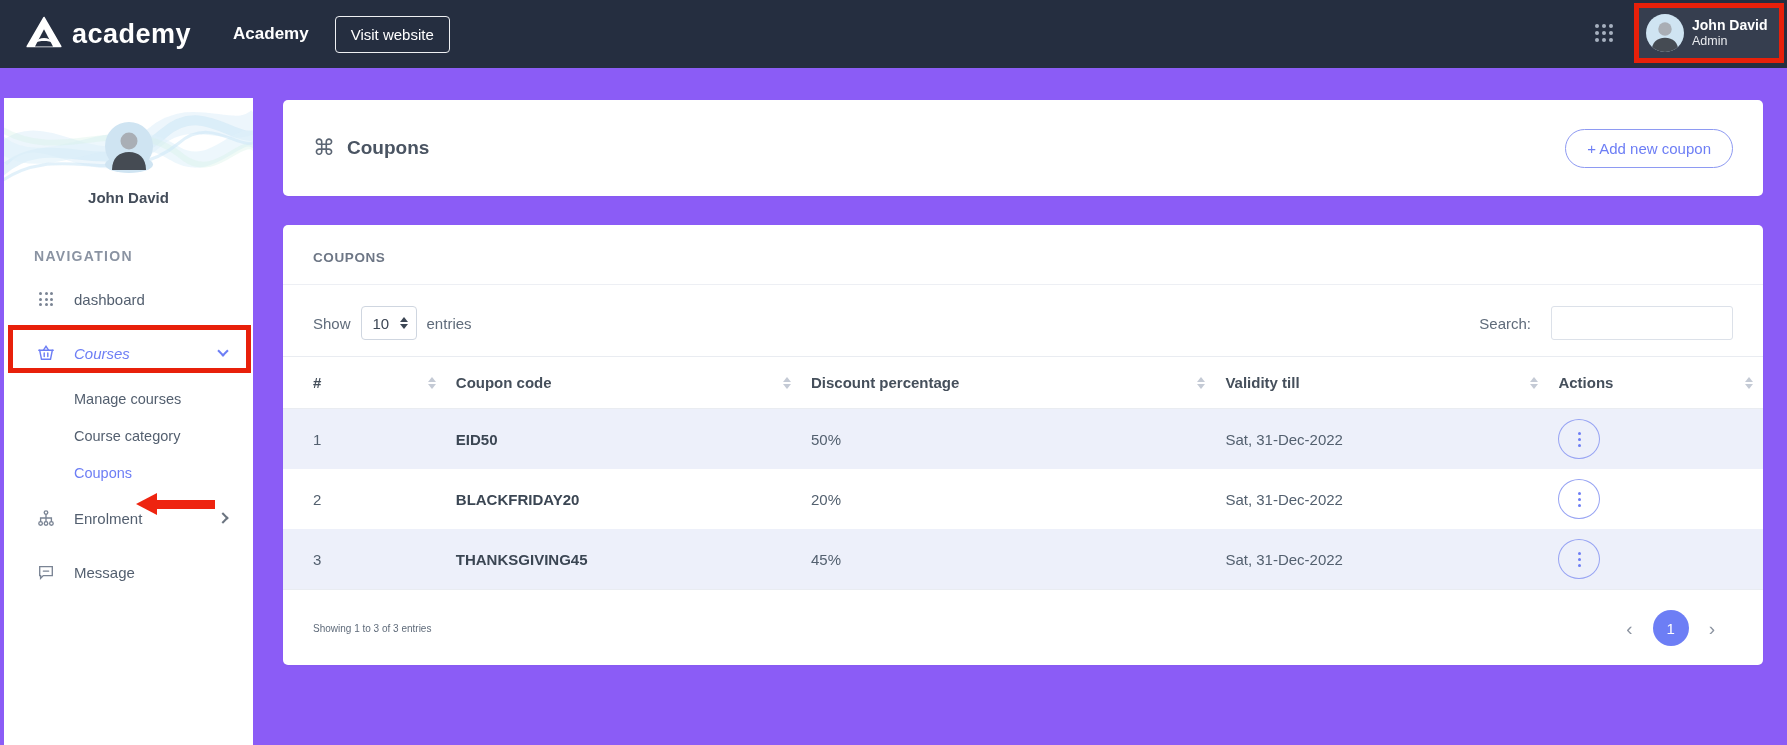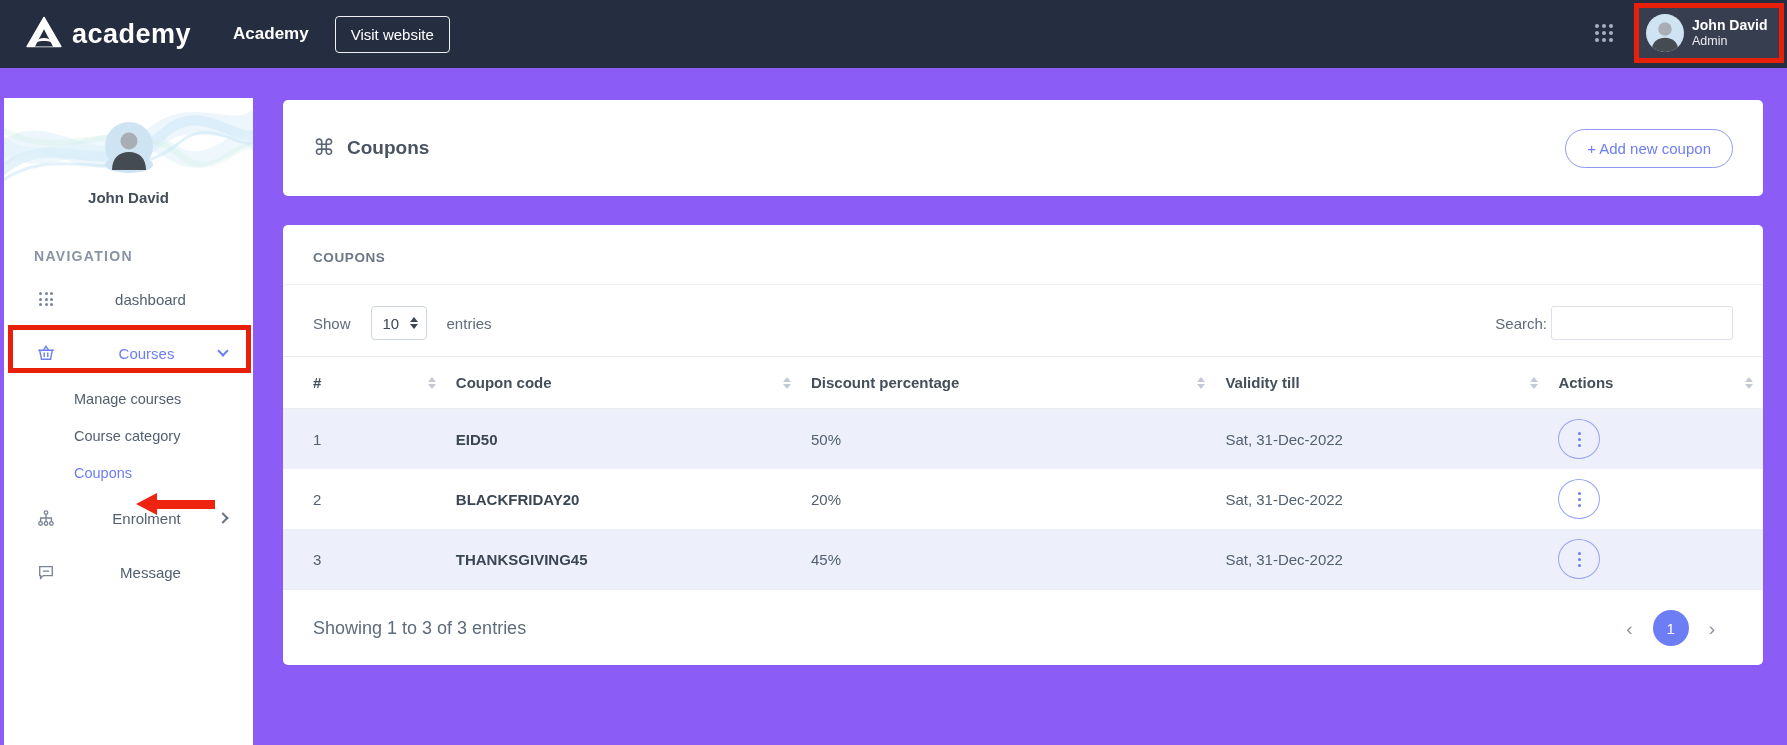--- a/index.html
+++ b/index.html
@@ -46,22 +46,22 @@
   }
   .sidebar-wave { position:absolute; top:0; left:0; width:100%; height:96px; pointer-events:none; }
   .sidebar-user { position:relative; padding-top:24px; text-align:center; }
   .avatar-lg { width:48px; height:48px; border-radius:50%; background:#cfe4f2; overflow:hidden; margin:0 auto; }
   .sidebar-user-name { margin-top:15px; font-size:15px; font-weight:700; color:#434c59; }
   .nav-label { margin:42px 0 8px 30px; font-size:14px; font-weight:700;
     color:#8a93a2; letter-spacing:1.3px; }
   .nav-item { display:flex; align-items:center; height:54px; padding:0 26px 0 32px;
     cursor:pointer; color:#535f6f; font-size:15px; }
   .nav-item .nav-ic { width:20px; margin-right:18px; display:flex; justify-content:center; color:#7a8494; }
-  .nav-item .nav-txt { flex:1;text-align:center; }
-  .nav-item.active, .nav-item.active .nav-ic { color:#6d7ef5; }
+  .nav-item .nav-txt { flex:1; }
+  .nav-item.active, .nav-item.active .nav-ic { color:#6d7ef5;font-style:italic; }
   .chev { width:8px; height:8px; border-right:2px solid #6b7480; border-bottom:2px solid #6b7480; flex:none; }
   .chev.down { transform:rotate(45deg); border-color:#6d7ef5; margin-top:-4px; }
   .chev.right { transform:rotate(-45deg); }
   .dots9 { display:grid; grid-template-columns:repeat(3,3px); grid-gap:2.5px; }
   .dots9 i { width:3px; height:3px; border-radius:50%; background:#7a8494; }
   .submenu .sub-item { height:37px; display:flex; align-items:center; padding-left:70px;
     font-size:14.5px; color:#535f6f; cursor:pointer; }
   .submenu .sub-item.active { color:#6d7ef5; }
 
   
@@ -78,29 +78,29 @@
     border:1px solid #8e9af2; border-radius:21px; padding:10px 21px; cursor:pointer;
   }
 
   .table-card {
     position:absolute; left:283px; top:225px; width:1480px; height:440px;
     background:#fff; border-radius:5px; box-shadow:0 1px 2px rgba(40,50,70,.04);
   }
   .card-head { padding:25px 30px 19px; font-size:13.5px; font-weight:700;
     letter-spacing:.6px; color:#6d7685; border-bottom:1px solid #edeff4; }
   .controls { margin:21px 30px 0; display:flex; align-items:center; justify-content:space-between; }
-  .ctrl-left { display:flex; align-items:center; gap:20px; font-size:15px; color:#5f6b7a; }
+  .ctrl-left { display:flex; align-items:center; gap:10px; font-size:15px; color:#5f6b7a; }
   .length-select { position:relative; width:56px; height:34px; border:1px solid #cfd6e0;
     border-radius:4px; display:flex; align-items:center; padding-left:11px;
     font-size:15px; color:#3c4654; cursor:pointer; background:#fff; }
   .stepper { position:absolute; right:8px; top:50%; transform:translateY(-50%);
     display:flex; flex-direction:column; gap:2px; }
   .stepper .up { width:0; height:0; border-left:4px solid transparent; border-right:4px solid transparent; border-bottom:5px solid #3c4654; }
   .stepper .dn { width:0; height:0; border-left:4px solid transparent; border-right:4px solid transparent; border-top:5px solid #3c4654; }
-  .ctrl-right { display:flex; align-items:center; gap:4px; font-size:15px; color:#5f6b7a; }
+  .ctrl-right { display:flex; align-items:center; gap:20px; font-size:15px; color:#5f6b7a; }
   .search-input { width:182px; height:34px; border:1px solid #dce1e9; border-radius:3px;
     font-family:inherit; font-size:15px; padding:0 8px; color:#3c4654; outline:none; }
 
   table.coupons { width:100%; border-collapse:collapse; margin-top:16px; table-layout:fixed; }
   .coupons th {
     text-align:left; font-size:15px; font-weight:700; color:#454f5b;
     padding:17px 26px 17px 10px; border-top:1px solid #e9ecf1; border-bottom:1px solid #e9ecf1;
     position:relative; cursor:pointer; white-space:nowrap;
   }
   .coupons th:first-child, .coupons td:first-child { padding-left:30px; }
@@ -111,21 +111,21 @@
   .coupons td { font-size:15px; color:#53606f; padding:10px 10px; height:57px; }
   .coupons tbody tr:nth-child(odd) { background:#edf0fa; }
   .coupons tbody tr:last-child { border-bottom:1px solid #e9ecf1; }
   .coupons td.code { font-weight:700; color:#3b4653; }
   .kebab-btn { width:42px; height:40px; border-radius:50%; border:1px solid #98a4f3;
     background:transparent; display:flex; flex-direction:column; align-items:center;
     justify-content:center; gap:3px; cursor:pointer; }
   .kebab-btn i { width:3px; height:3px; border-radius:50%; background:#6d7ef5; }
 
   .card-foot { margin:20px 30px 0; display:flex; align-items:center; justify-content:space-between; }
-  .foot-text { font-size:18px; color:#5f6b7a; }
+  .foot-text { font-size:10px; color:#5f6b7a; }
   .pagination { display:flex; align-items:center; gap:20px; margin-right:18px; }
   .pg-chev { font-size:19px; color:#8b93a0; cursor:pointer; line-height:1; }
   .pg-current { width:36px; height:36px; border-radius:50%; background:#6d7ef5; color:#fff;
     font-size:15px; display:flex; align-items:center; justify-content:center; cursor:pointer; }
 
   
   .annot-box-courses { position:absolute; left:8px; top:325px; width:243px; height:48px;
     border:5px solid #e8200a; z-index:40; pointer-events:none; }
   .annot-arrow { position:absolute; left:136px; top:493px; display:flex; align-items:center;
     z-index:40; pointer-events:none; }

